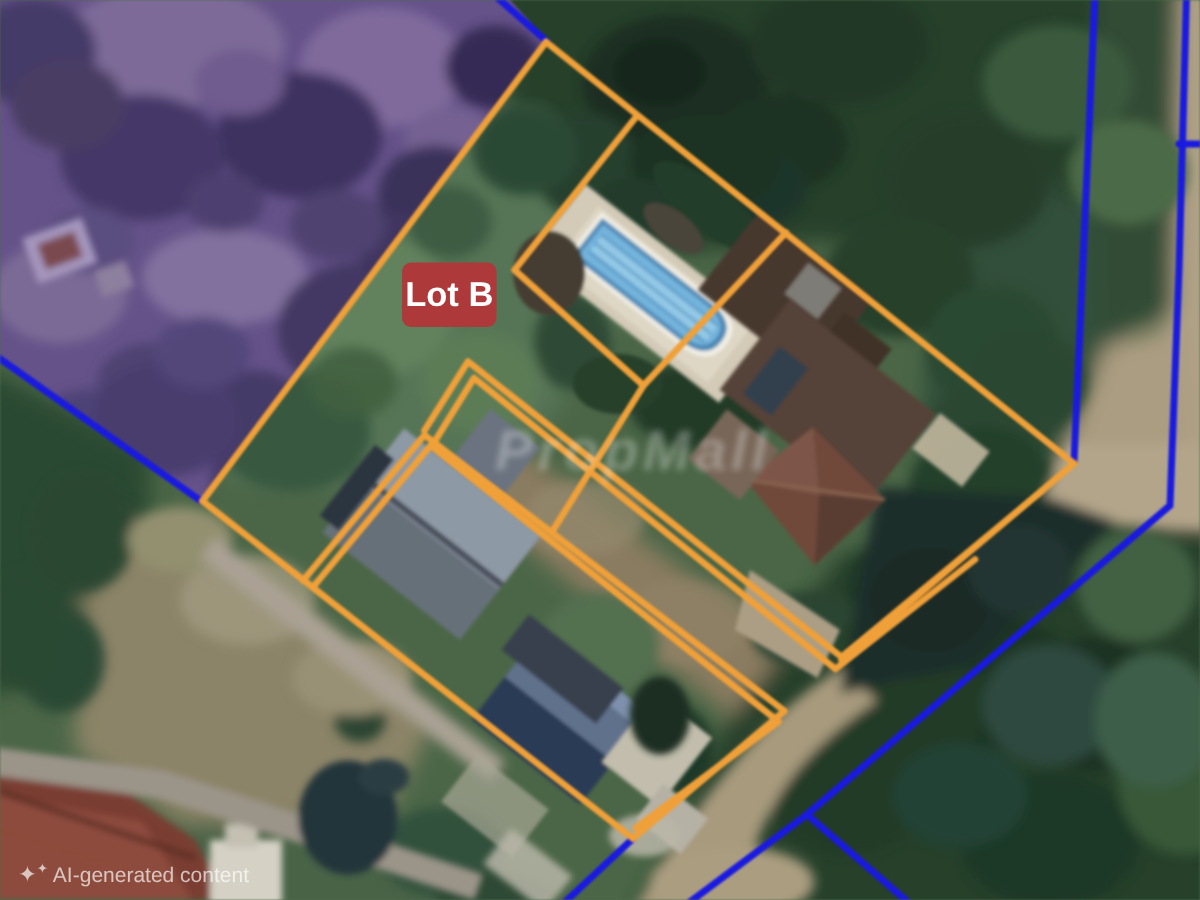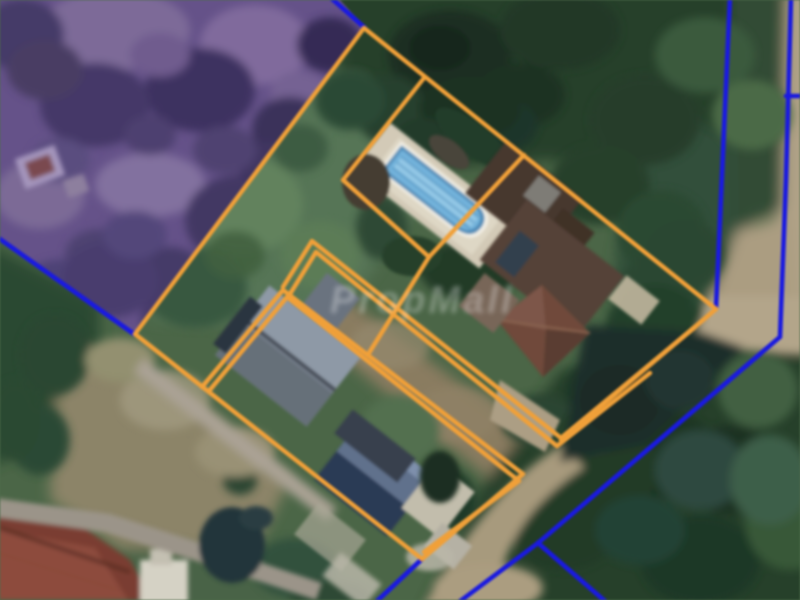--- a/index.html
+++ b/index.html
@@ -303,14 +303,16 @@
 <polyline points="290,294 316,252 557,446 650,373"></polyline>
 
 <polyline points="202,387 283,290 523,474 422,559"></polyline>
 
 <polyline points="209,391 287,297 519,481 424,552"></polyline>
 </g>
 
 <text x="330" y="313" font-family="Liberation Sans, sans-serif" font-size="38" font-weight="bold" font-style="italic" fill="#ffffff" opacity="0.30" letter-spacing="3" filter="url(#b2)">PropMall</text>
 </svg>
 
-
+<div class="lbl" style="left:268px;top:175px;background:#ad393b;">Lot B</div>
+
+<div id="aiwm"><span style="font-size:15px;">✦</span><span style="font-size:9px;vertical-align:6px;">✦</span> AI-generated content</div>
 </div>
 
 </body></html>

